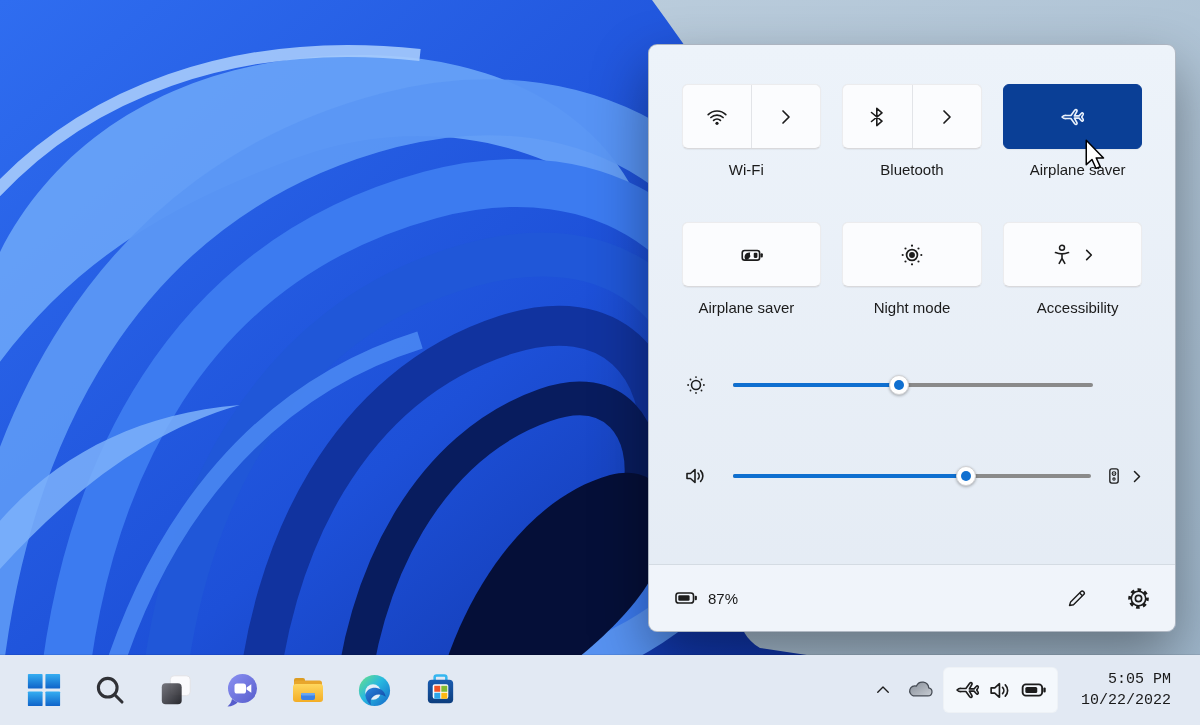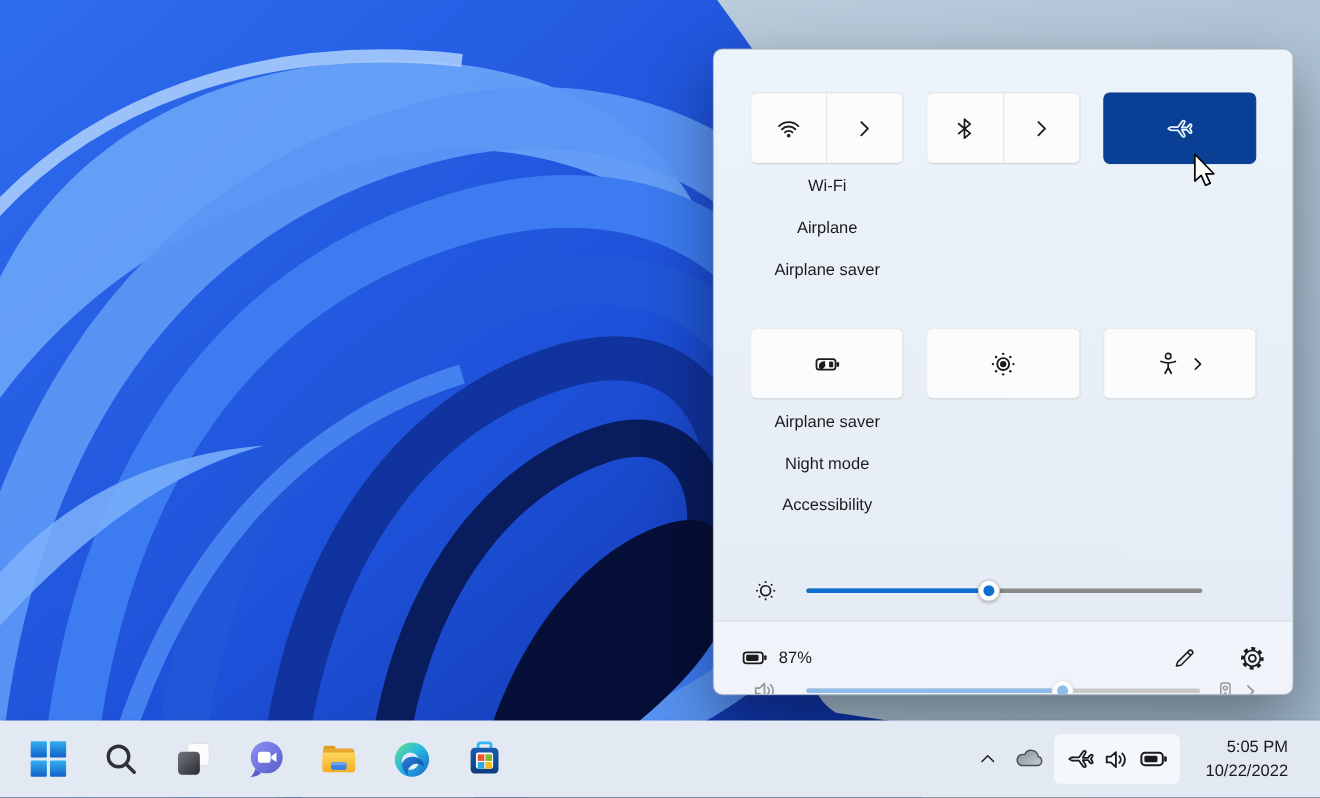--- a/index.html
+++ b/index.html
@@ -15,21 +15,21 @@
   .tiles-row{display:flex;gap:21px;margin:0 33px;}
   .tiles-row.r1{margin-top:39px;}
   .tiles-row.r2{margin-top:44px;}
   .tile{width:140px;height:65px;background:#fbfcfe;border:1px solid #ececee;
         border-bottom-color:#d9d9dc;border-radius:6px;display:flex;align-items:stretch;
         box-sizing:border-box;overflow:hidden;box-shadow:0 .5px 1px rgba(0,0,0,.05);cursor:default;}
   .tile .half{flex:1;display:flex;align-items:center;justify-content:center;}
   .tile .half + .half{border-left:1px solid #e2e4e8;}
   .tile.single{align-items:center;justify-content:center;gap:10px;}
   .tile.active{background:#0a3f96;border-color:#0a3f96;}
-  .labels-row{display:flex;gap:21px;margin:12px 33px 0;flex-direction:column;}
+  .labels-row{display:flex;gap:37px;margin:12px 33px 0;}
   .labels-row .lbl{width:140px;text-align:center;font-size:15px;color:#1b1b1b;}
 
   .slider-row{display:flex;align-items:center;margin:0 33px;height:24px;}
   .slider-row.brightness{margin-top:57px;}
   .slider-row.volume{margin-top:67px;}
   .s-icon{width:28px;display:flex;justify-content:center;}
   .track-wrap{position:relative;width:360px;height:20px;margin-left:23px;}
   .track{position:absolute;top:8px;left:0;width:100%;height:4px;border-radius:2px;background:#8a8a8a;}
   .track-fill{position:absolute;top:8px;left:0;height:4px;border-radius:2px;background:#0f6fd0;}
   .thumb{position:absolute;top:0;width:20px;height:20px;margin-left:-10px;border-radius:50%;
@@ -44,21 +44,21 @@
   .batt-status{display:flex;align-items:center;gap:9px;}
   .batt-text{font-size:15px;color:#191919;}
   .footer-actions{margin-left:auto;display:flex;align-items:center;gap:39px;}
   .icon-btn{display:flex;align-items:center;justify-content:center;}
 
   
   .taskbar{position:absolute;left:0;right:0;bottom:0;height:70px;background:#e2e9f3;
            display:flex;align-items:center;box-shadow:0 -1px 0 rgba(0,0,0,.07);}
   .tb-apps{display:flex;align-items:center;gap:26px;padding-left:24px;}
   .tb-btn{width:40px;height:40px;border-radius:5px;display:flex;align-items:center;justify-content:center;}
-  .tb-right{margin-left:auto;display:flex;align-items:center;gap:6px;}
+  .tb-right{margin-left:auto;display:flex;align-items:center;gap:6px;font-family:Liberation Mono, monospace;}
   .tray-sm{width:28px;height:40px;display:flex;align-items:center;justify-content:center;border-radius:5px;}
   .qs-tray{display:flex;align-items:center;gap:8px;background:#f4f8fc;border-radius:6px;
            height:46px;padding:0 11px;box-shadow:inset 0 0 0 1px rgba(0,0,0,.025);}
   .clock{text-align:right;font-size:15px;line-height:21px;color:#191919;margin-left:17px;margin-right:29px;white-space:nowrap;}
 
   .cursor{position:absolute;left:1083px;top:139px;pointer-events:none;}
 </style>
 </head>
 <body>
 
@@ -121,21 +121,21 @@
         </div>
       </div>
       <div class="tile single active">
         <svg width="26" height="26" viewBox="0 0 24 24">
           <path d="M2.8,12 Q4.5,10.2 7,10.6 L11,10.6 L14.5,5.8 Q15.3,4.9 16.2,5.3 Q17,5.7 16.6,6.7 L14.2,11 L18.5,11 L20.5,8.8 Q21.2,8 22,8.4 Q22.7,8.9 22.3,9.8 L21,12 L22.3,14.2 Q22.7,15.1 22,15.6 Q21.2,16 20.5,15.2 L18.5,13 L14.2,13 L16.6,17.3 Q17,18.3 16.2,18.7 Q15.3,19.1 14.5,18.2 L11,13.4 L7,13.4 Q4.5,13.8 2.8,12 Z" fill="none" stroke="#e8f0fb" stroke-width="1.5" stroke-linejoin="round"></path>
         </svg>
       </div>
     </div>
     <div class="labels-row">
       <div class="lbl">Wi-Fi</div>
-      <div class="lbl">Airplane</div>
+      <div class="lbl">Bluetooth</div>
       <div class="lbl">Airplane saver</div>
     </div>
 
     <div class="tiles-row r2">
       <div class="tile single">
         <svg width="26" height="26" viewBox="0 0 24 24">
           <rect x="3" y="7.8" width="16" height="8.9" rx="2.2" fill="none" stroke="#1c1c1c" stroke-width="1.5"></rect>
           <rect x="19.8" y="10.3" width="2.2" height="4" rx="1" fill="#1c1c1c"></rect>
           <rect x="13.6" y="9.9" width="3.4" height="4.8" rx="1" fill="#1c1c1c"></rect>
           <path d="M6.2,16.6 C4.4,14.8 4.8,11.4 7.4,10.1 C8.4,9.6 9.6,9.5 10.4,9.8 C10,11 10.1,12 10.6,13.1 C9.5,15.4 8,16.4 6.2,16.6 Z" fill="#1c1c1c"></path>

